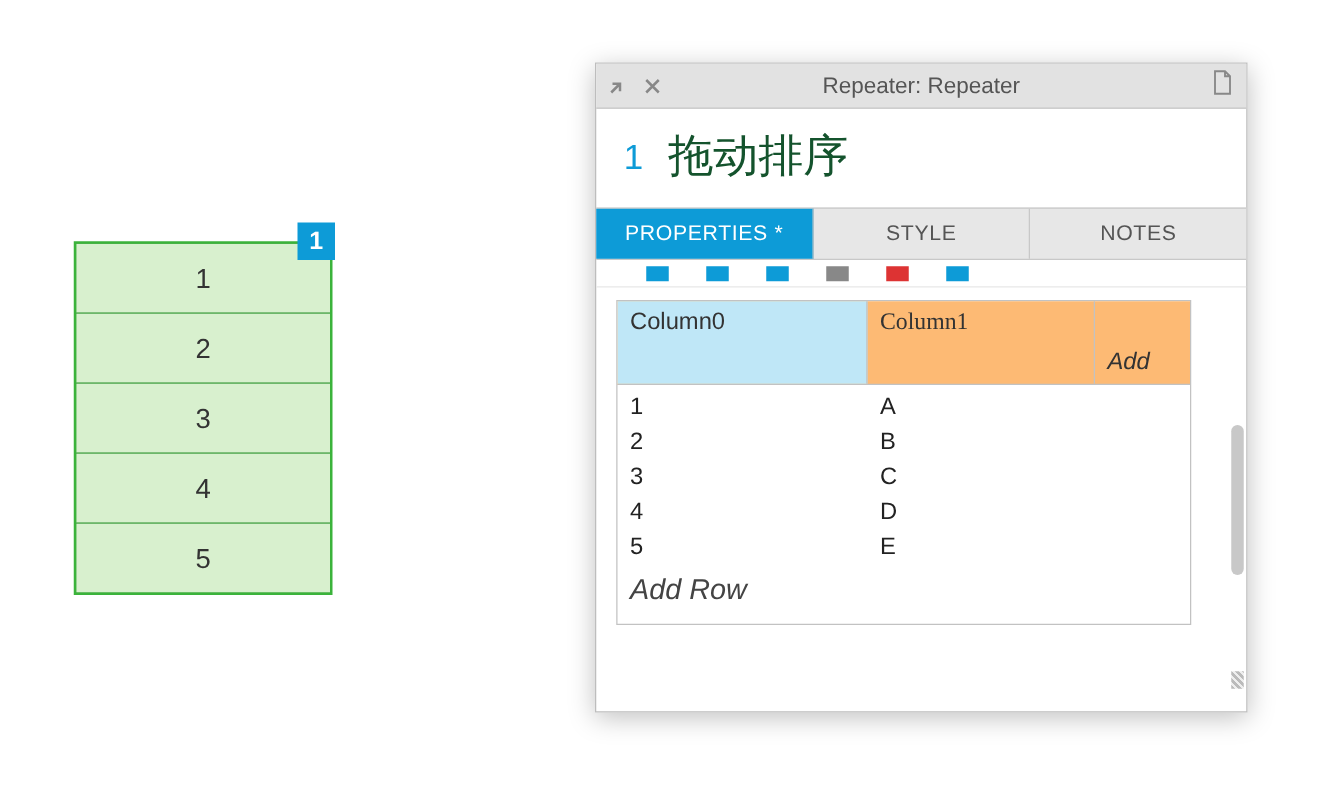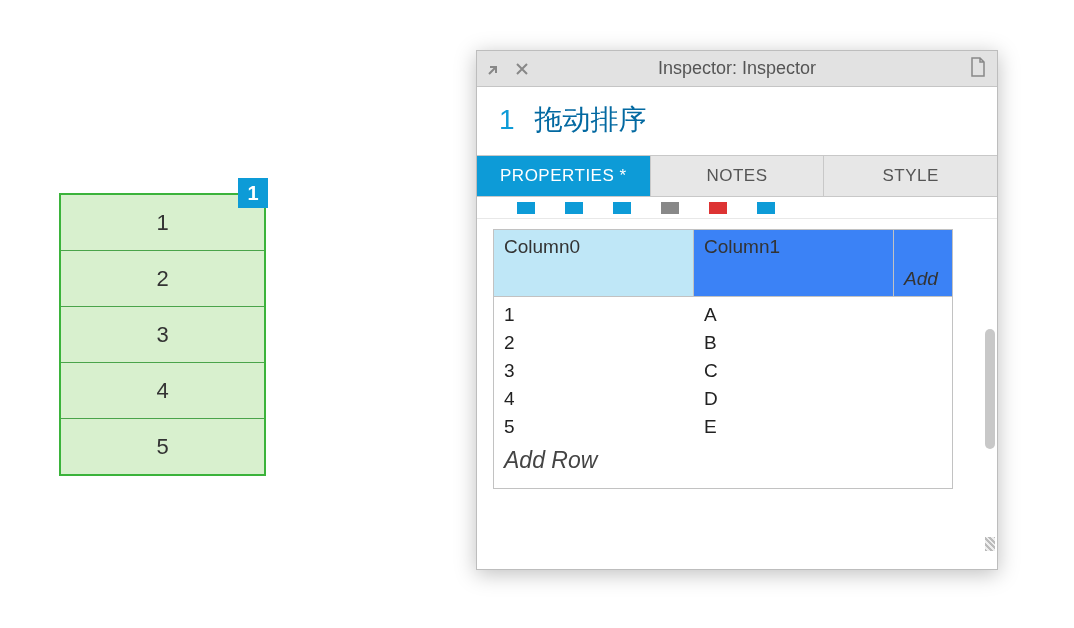--- a/index.html
+++ b/index.html
@@ -85,21 +85,21 @@
   .titlebar-right { margin-left: auto; }
   .undock-icon, .close-x, .doc-icon { color: #777; display: inline-flex; }
 
   .header-row {
     display: flex;
     align-items: center;
     padding: 14px 22px 16px 22px;
     gap: 20px;
   }
   .element-num { color: #0d9bd7; font-size: 28px; }
-  .element-name { font-size: 28px; color: #0369a1; text-align: center; }
+  .element-name { font-size: 36px; color: #14532d; text-align: center; }
 
   .tabs {
     display: flex;
     background: #e7e7e7;
     border-top: 1px solid #c8c8c8;
     border-bottom: 1px solid #c8c8c8;
   }
   .tab {
     flex: 1;
     text-align: center;
@@ -138,30 +138,30 @@
     position: relative;
     flex: 1;
   }
   .grid {
     border: 1px solid #c2c2c2;
     width: 460px;
   }
   .ghead {
     display: flex;
     border-bottom: 1px solid #c2c2c2;
-    background: #3b82f6;
+    background: #fdba74;
   }
   .ghead-cell {
     padding: 6px 10px;
     font-size: 19px;
     color: #333;
     border-right: 1px solid #c2c2c2;
   }
   .ghead-cell.col0 { width: 200px; background: #bfe7f7; }
-  .ghead-cell.col1 { width: 200px; }
+  .ghead-cell.col1 { width: 182px; font-family: Liberation Serif, serif; }
   .ghead-cell.addcol { flex: 1; font-style: italic; border-right: none; margin-top: 32px; }
   .gbody { padding: 4px 0 8px 0; }
   .grow { display: flex; }
   .gcell {
     padding: 3px 10px;
     font-size: 19px;
     color: #222;
   }
   .gcell.c0 { width: 200px; }
   .gcell.c1 { width: 200px; }
@@ -209,39 +209,39 @@
         <svg width="14" height="14" viewBox="0 0 14 14">
             <path d="M2 12 L9 5 M3 5 h6 v6" stroke="#888" stroke-width="2" fill="none"></path>
           </svg>
       </span>
       <span class="close-x">
         <svg width="14" height="14" viewBox="0 0 14 14">
             <path d="M2 2 L12 12 M12 2 L2 12" stroke="#888" stroke-width="2"></path>
           </svg>
       </span>
     </div>
-    <div class="titlebar-title">Inspector: Inspector</div>
+    <div class="titlebar-title">Repeater: Repeater</div>
     <div class="titlebar-right">
       <span class="doc-icon">
         <svg width="18" height="20" viewBox="0 0 18 20">
             <path d="M3 1 h8 l4 4 v14 h-12 z M11 1 v4 h4" stroke="#888" stroke-width="1.5" fill="none"></path>
           </svg>
       </span>
     </div>
   </div>
 
   <div class="header-row">
     <span class="element-num">1</span>
     <span class="element-name">拖动排序</span>
   </div>
 
   <div class="tabs">
     <div class="tab active">PROPERTIES *</div>
+    <div class="tab">STYLE</div>
     <div class="tab">NOTES</div>
-    <div class="tab">STYLE</div>
   </div>
 
   <div class="toolbar-strip">
     <span class="mini-icon"></span>
     <span class="mini-icon"></span>
     <span class="mini-icon"></span>
     <span class="mini-icon gray"></span>
     <span class="mini-icon red"></span>
     <span class="mini-icon"></span>
   </div>

